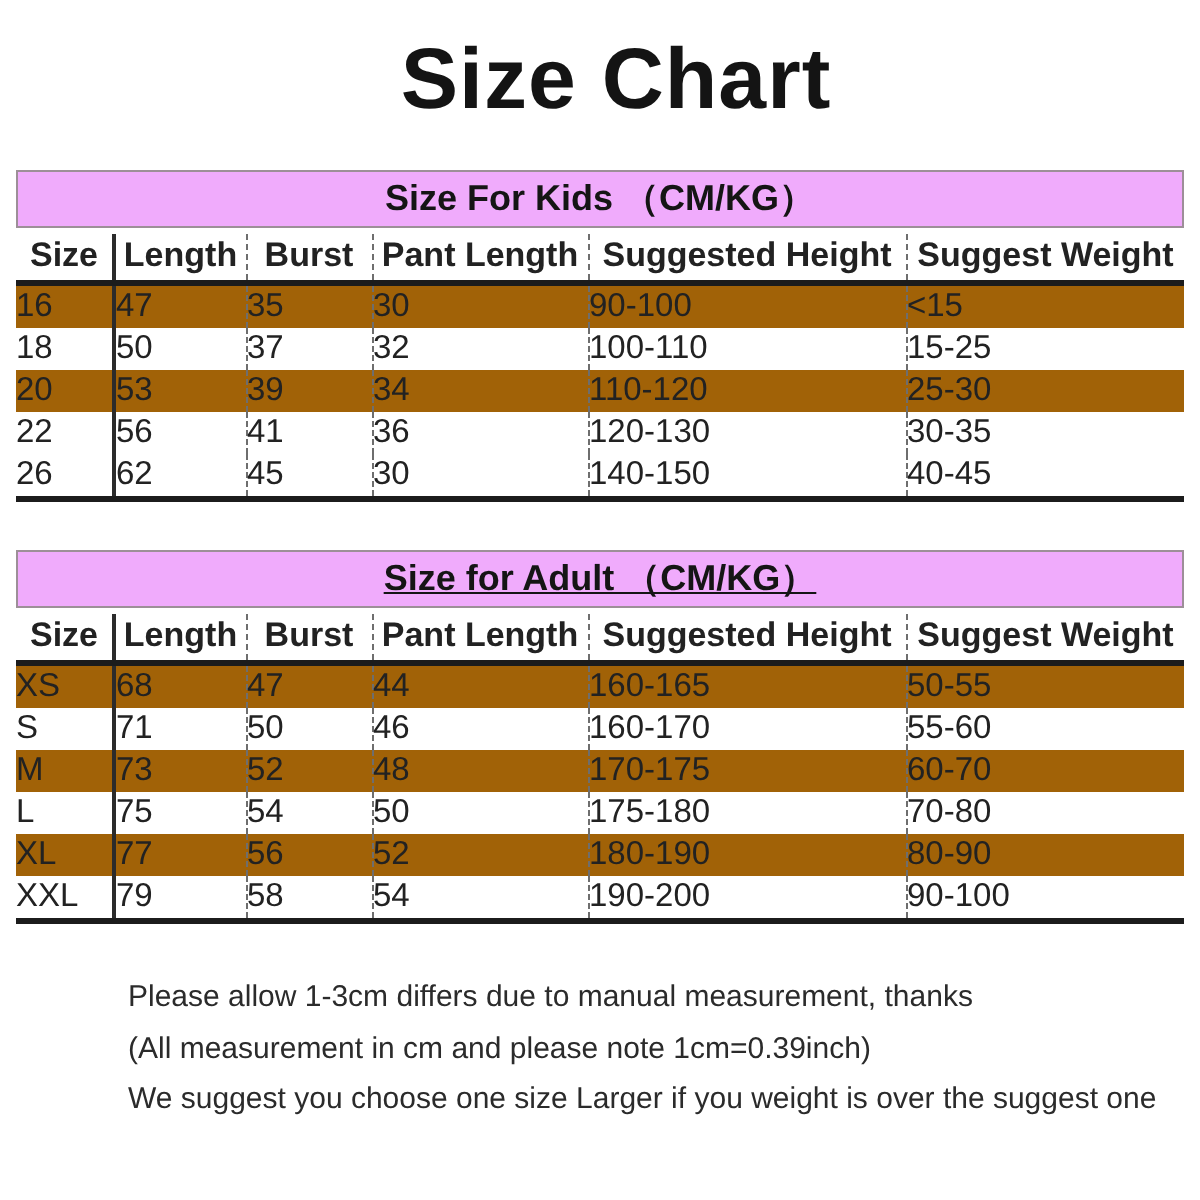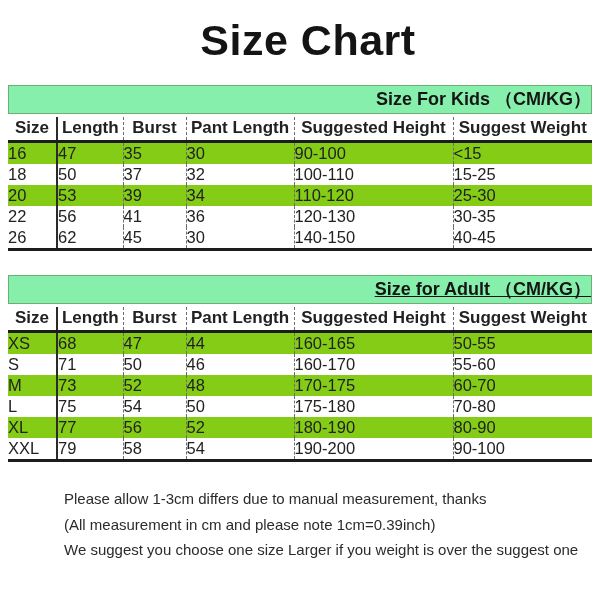--- a/index.html
+++ b/index.html
@@ -19,23 +19,23 @@
     font-weight: 700;
     color: #141414;
     letter-spacing: 0.5px;
     padding-left: 16px;
   }
 
   .band {
     margin: 0 8px;
     height: 27px;
     line-height: 27px;
-    background: #86efac;
+    background: #f0abfc;
     border: 1px solid rgba(90,120,70,0.55);
-    text-align: right;
+    text-align: center;
     font-size: 18px;
     font-weight: 700;
     color: #151515;
   }
   .band + table { margin-top: 3px; }
   .band.second { margin-top: 24px; text-decoration: underline; }
 
   table.size-table {
     width: 584px;
     margin: 3px 8px 0 8px;
@@ -57,21 +57,21 @@
     padding: 0;
     color: #222;
     white-space: nowrap;
   }
   
   .size-table th:first-child, .size-table td:first-child { border-right: 2px solid #2b2b2b; }
   .size-table th:nth-child(2), .size-table td:nth-child(2),
   .size-table th:nth-child(3), .size-table td:nth-child(3),
   .size-table th:nth-child(4), .size-table td:nth-child(4),
   .size-table th:nth-child(5), .size-table td:nth-child(5) { border-right: 1px dashed #6e6e6e; }
-  .size-table tbody tr.shade { background: #84cc16; }
+  .size-table tbody tr.shade { background: #a16207; }
   .size-table tbody tr:last-child td { border-bottom: 3px solid #1c1c1c; }
 
   .notes {
     margin: 24px 20px 0 64px;
     font-size: 15px;
     line-height: 25.5px;
     color: #2b2b2b;
   }
   .notes div { white-space: nowrap; }
 </style>

